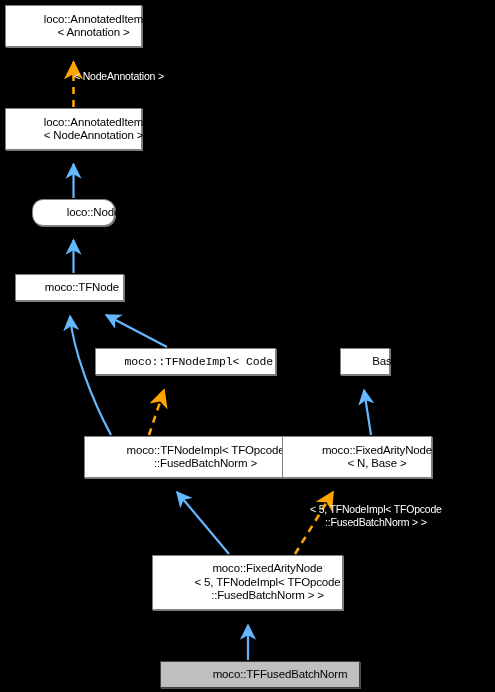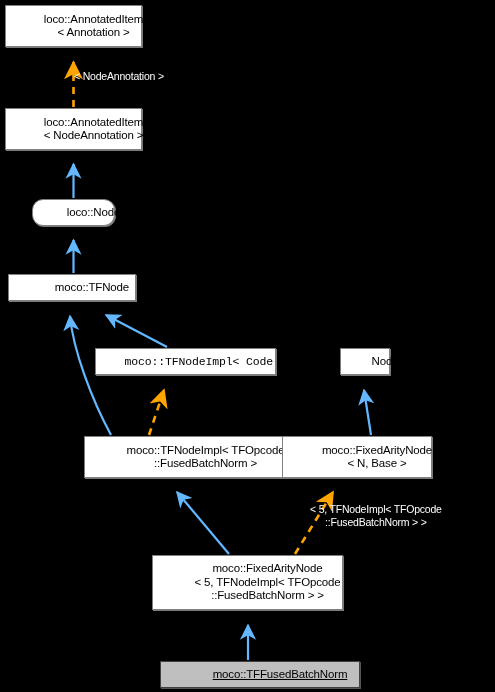--- a/index.html
+++ b/index.html
@@ -123,45 +123,45 @@
   </div>
 
   <div class="node-box" style="left:5px; top:108px; width:137px; height:42px;">
     <span class="node-label">loco::AnnotatedItem<br>&lt; NodeAnnotation &gt;</span>
   </div>
 
   <div class="node-box" style="left:32px; top:199px; width:83px; height:27px;border-radius:11px;">
     <span class="node-label">loco::Node</span>
   </div>
 
-  <div class="node-box" style="left:8px; top:274px; width:128px; height:27px;">
+  <div class="node-box" style="left:15px; top:274px; width:109px; height:27px;justify-content:flex-end;">
     <span class="node-label">moco::TFNode</span>
   </div>
 
   <div class="node-box" style="left:95px; top:348px; width:181px; height:27px;font-family:Liberation Mono, monospace;">
     <span class="node-label">moco::TFNodeImpl&lt; Code &gt;</span>
   </div>
 
   <div class="node-box" style="left:340px; top:348px; width:50px; height:27px;">
-    <span class="node-label">Node</span>
+    <span class="node-label">Base</span>
   </div>
 
   <div class="node-box" style="left:47px; top:436px; width:203px; height:42px;margin-left:37px;">
     <span class="node-label">moco::TFNodeImpl&lt; TFOpcode<br>::FusedBatchNorm &gt;</span>
   </div>
 
   <div class="node-box" style="left:282px; top:436px; width:150px; height:42px;">
     <span class="node-label">moco::FixedArityNode<br>&lt; N, Base &gt;</span>
   </div>
 
   <div class="node-box" style="left:152px; top:555px; width:191px; height:55px;">
     <span class="node-label">moco::FixedArityNode<br>&lt; 5, TFNodeImpl&lt; TFOpcode<br>::FusedBatchNorm &gt; &gt;</span>
   </div>
 
-  <div class="node-box current" style="left:160px; top:661px; width:200px; height:27px;text-decoration:underline;">
+  <div class="node-box current" style="left:160px; top:661px; width:200px; height:27px;">
     <span class="node-label">moco::TFFusedBatchNorm</span>
   </div>
 
   <div class="edge-label" style="left:74px; top:70px;">&lt; NodeAnnotation &gt;</div>
 
 
   <div class="edge-label centered" style="left:310px; top:503px;">&lt; 5, TFNodeImpl&lt; TFOpcode<br>::FusedBatchNorm &gt; &gt;</div>
 
 </div>
 

